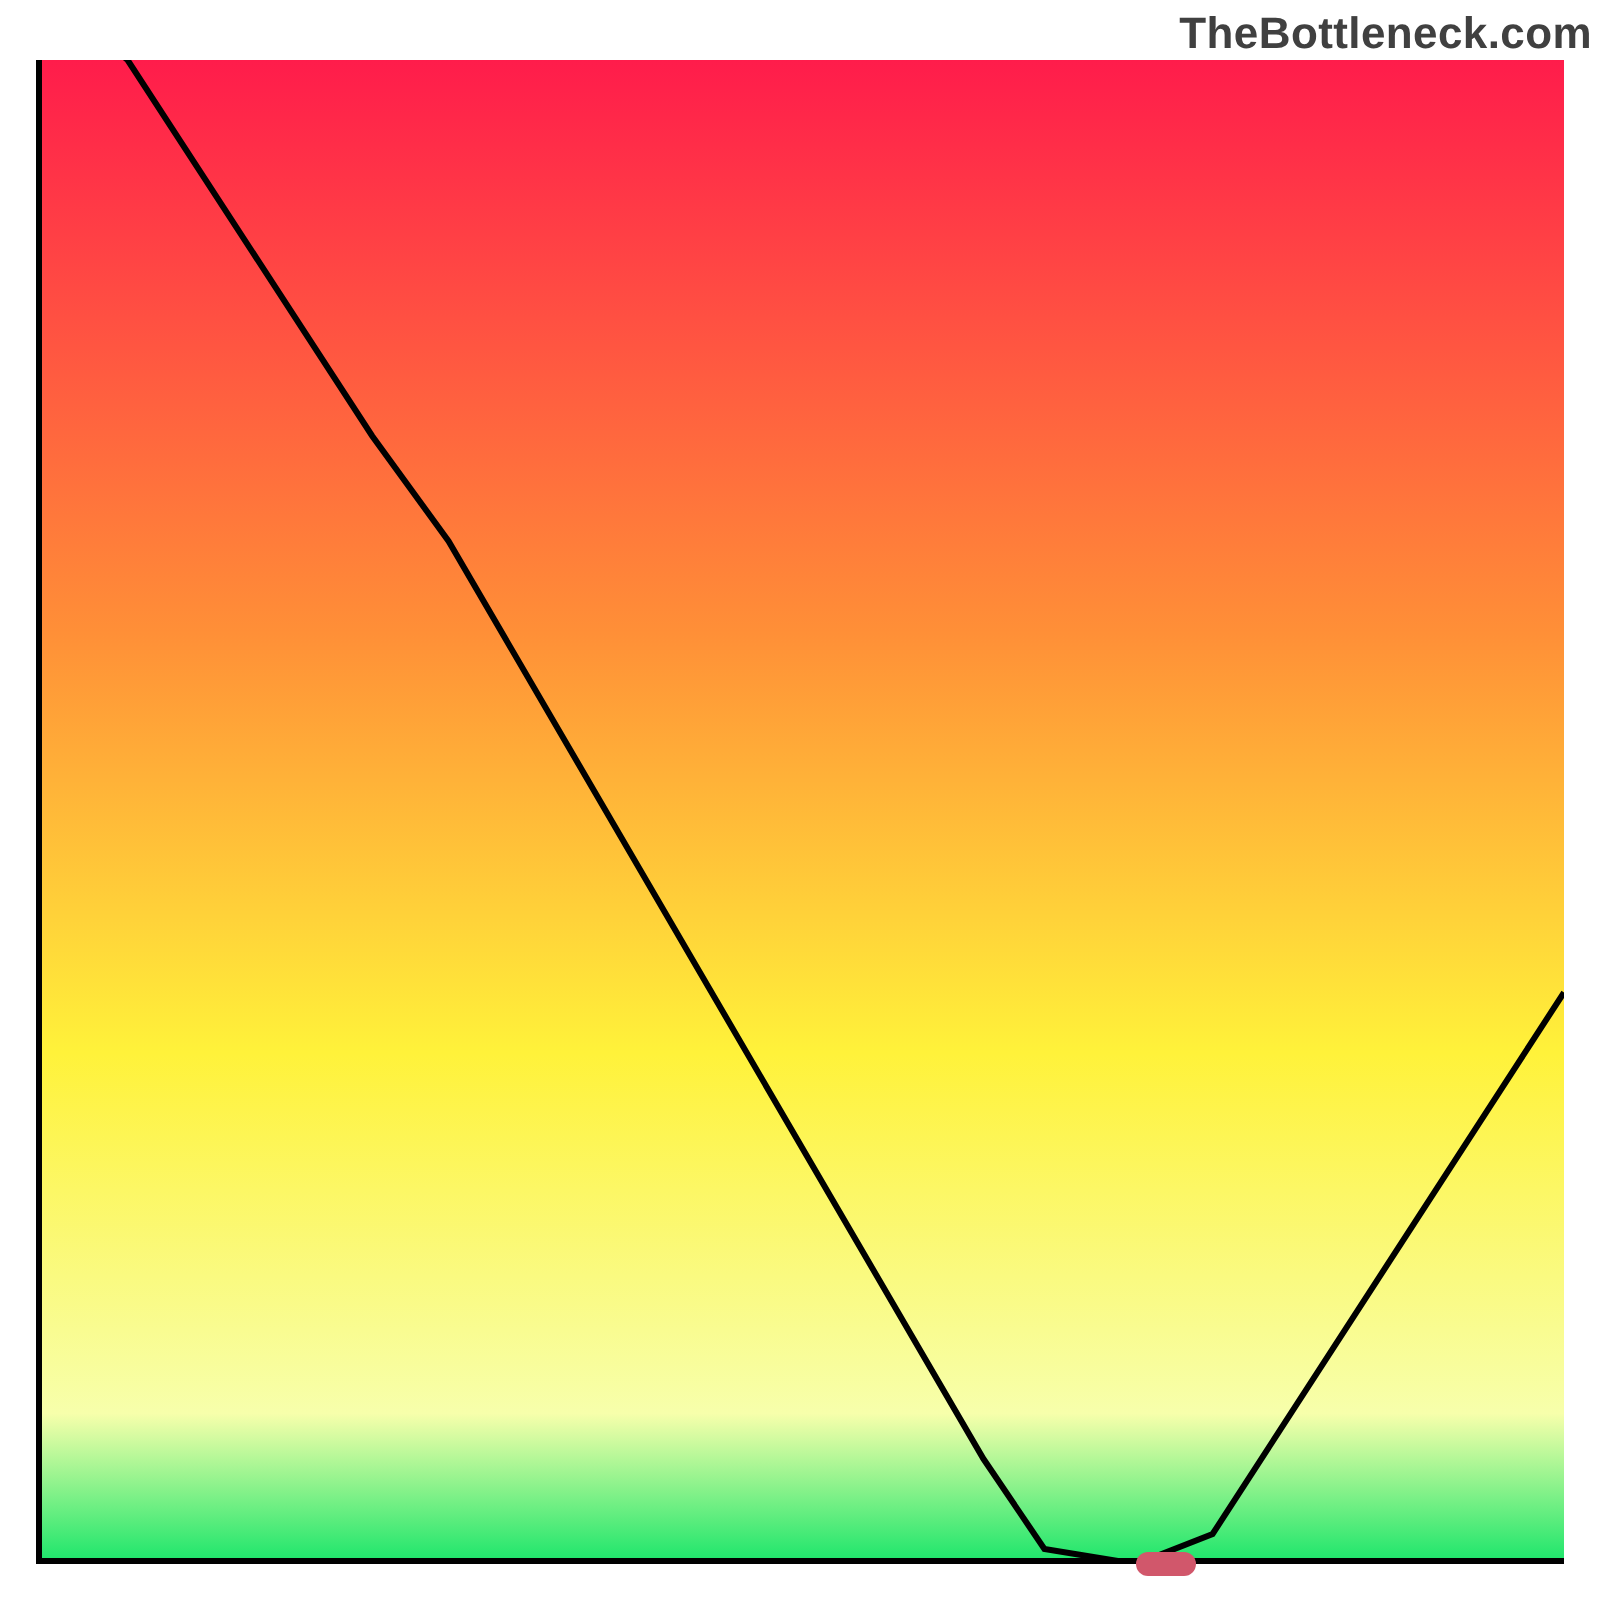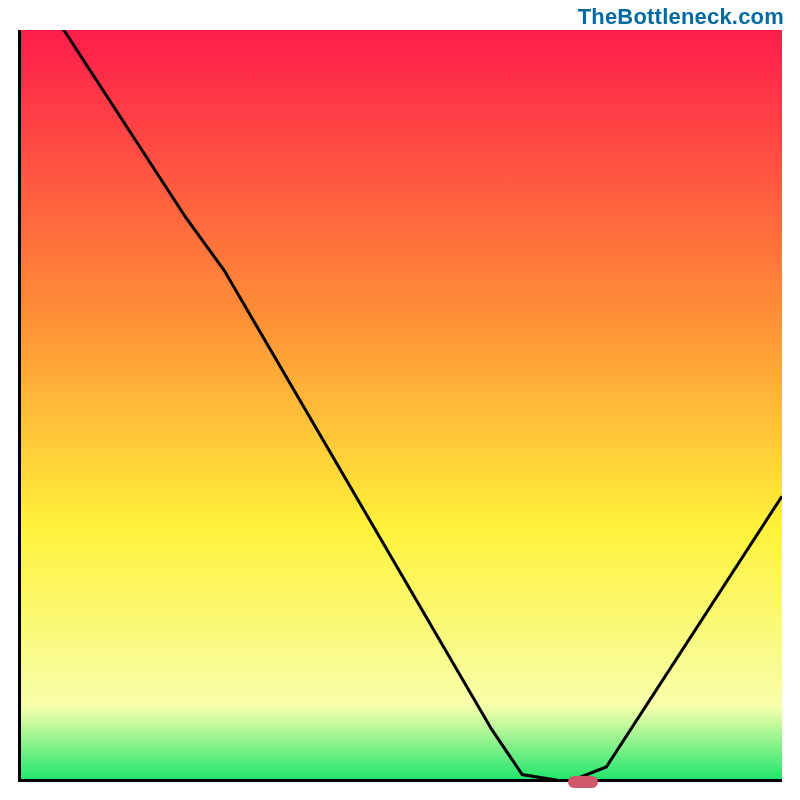--- a/index.html
+++ b/index.html
@@ -11,24 +11,24 @@
     font-family: Arial, Helvetica, sans-serif;
   }
   .canvas {
     position: relative;
     width: 800px;
     height: 800px;
   }
   .watermark {
     position: absolute;
     top: 4px;
-    right: 16px;
+    right: 4px;
     font-size: 22px;
     font-weight: 600;
-    color: #0369a1;
+    color: #404040;
     letter-spacing: 0.2px;
   }
   .plot-frame {
     position: absolute;
     left: 18px;
     top: 30px;
     width: 764px;
     height: 752px;
     border-left: 3px solid #000;
     border-bottom: 3px solid #000;

